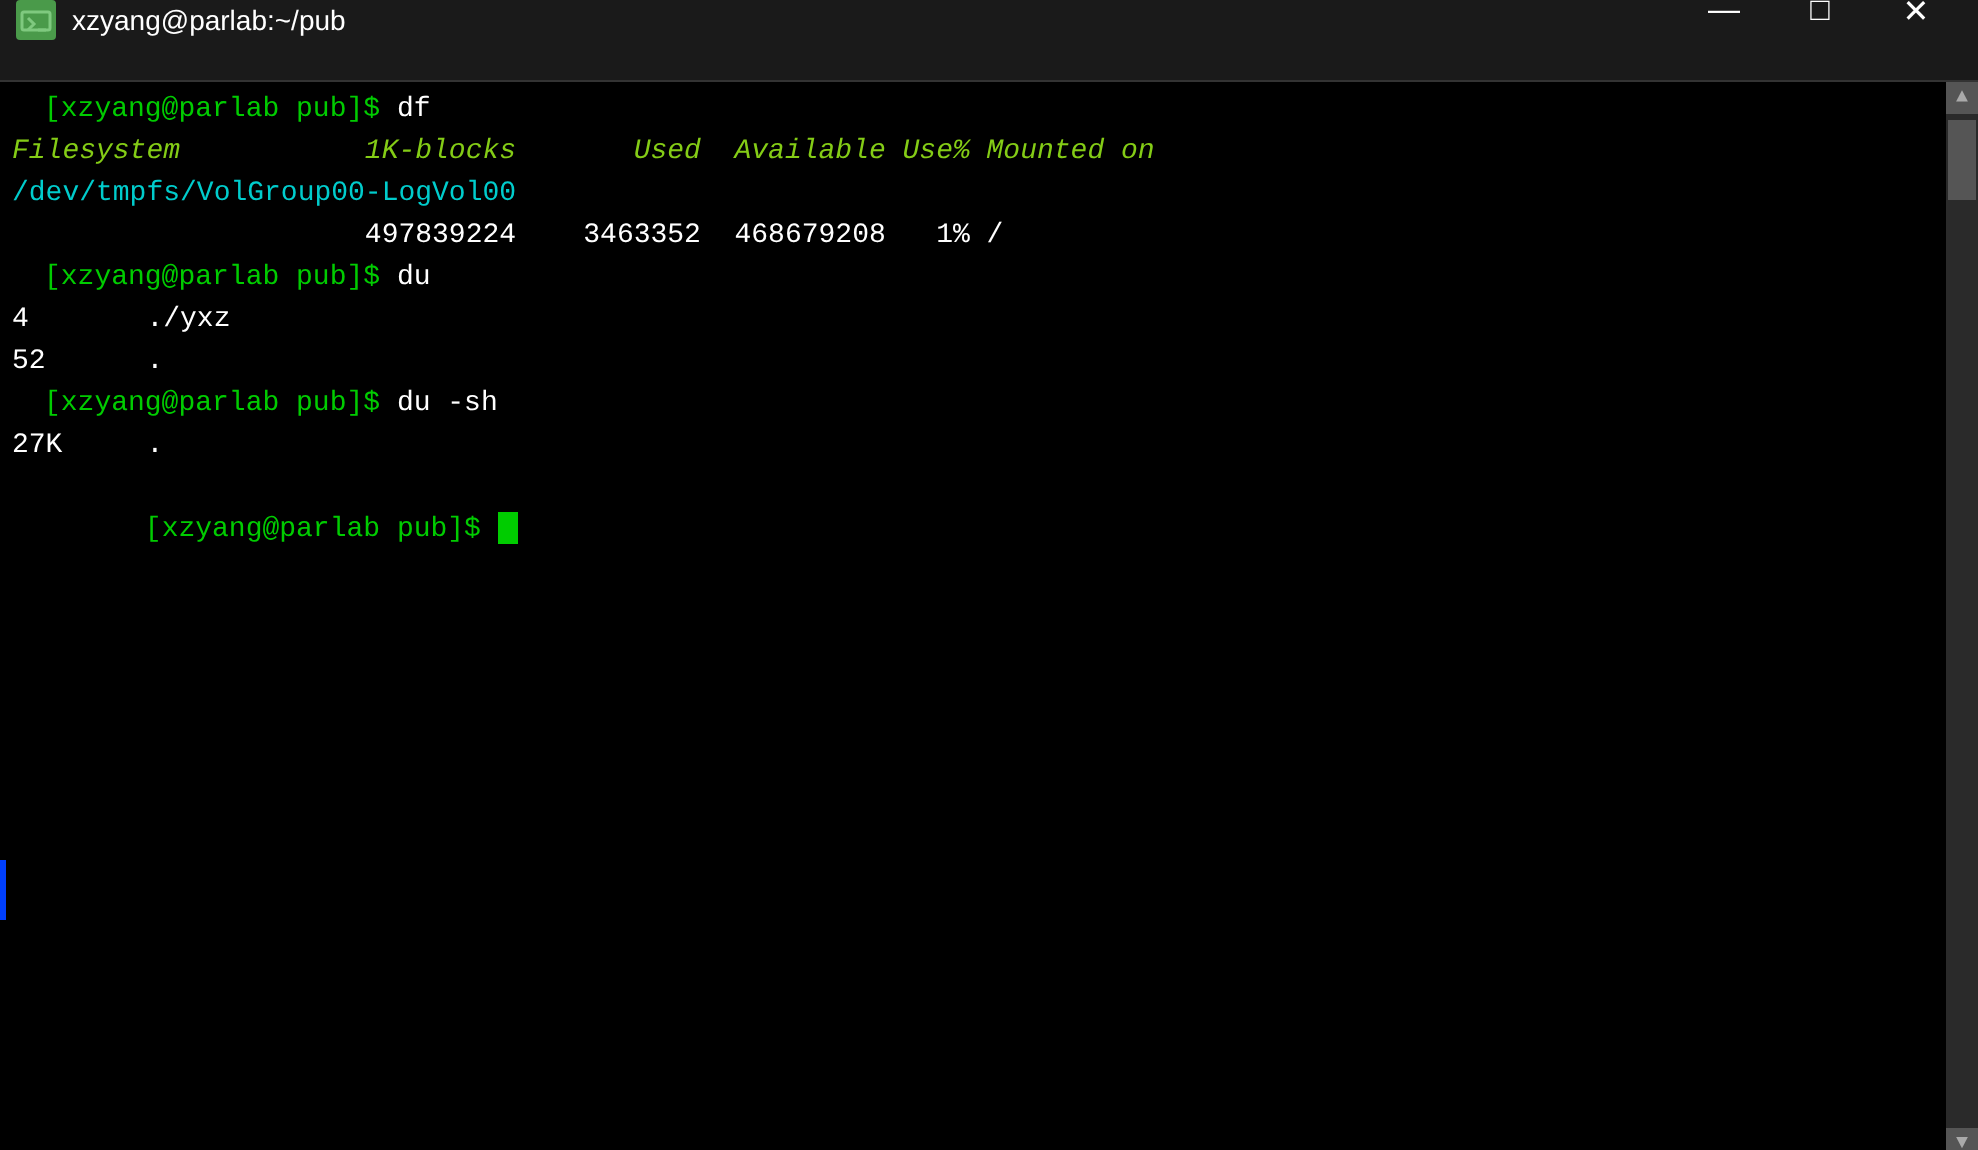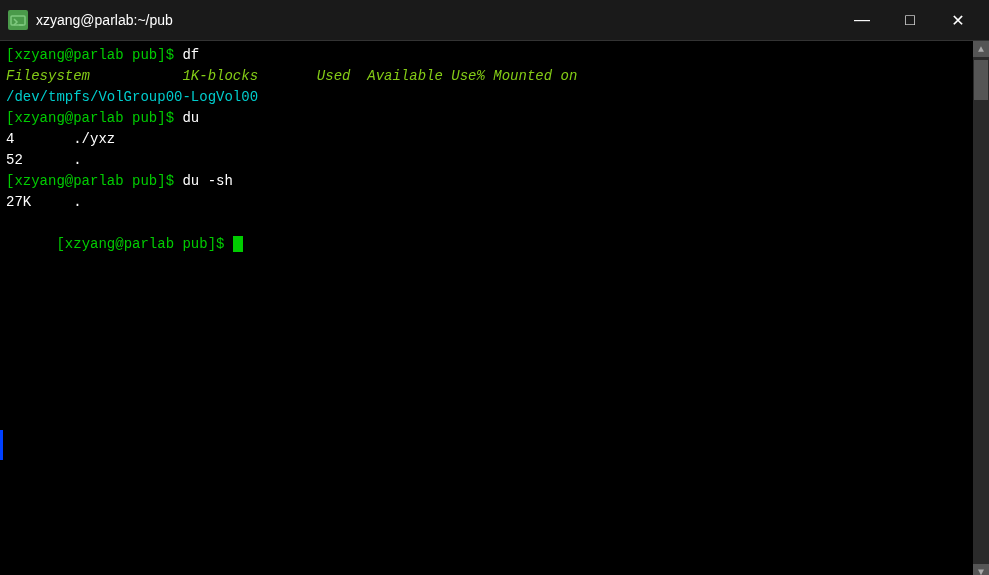--- a/index.html
+++ b/index.html
@@ -10,21 +10,21 @@
       background: #1a1a1a;
       font-family: 'Courier New', Courier, monospace;
       font-size: 14px;
       overflow: hidden;
     }
 
     .title-bar {
       background: #1a1a1a;
       border-bottom: 1px solid #333;
       display: flex;
-      align-items: center;
+      align-items: flex-end;
       justify-content: space-between;
       padding: 20px 8px;
       height: 36px;
       user-select: none;
     }
 
     .title-bar-left {
       display: flex;
       align-items: center;
       gap: 8px;
@@ -78,20 +78,21 @@
 
     .terminal-line {
       white-space: pre;
       line-height: 1.5;
       font-size: 14px;
       font-family: 'Courier New', Courier, monospace;
     }
 
     .prompt {
       color: #00cc00;
+      margin-left: 16px;
     }
 
     .cmd {
       color: #ffffff;
     }
 
     .header-line {
       color: #84cc16;
       font-style: italic;
     }
@@ -174,20 +175,21 @@
       <button class="win-btn">□</button>
       <button class="win-btn close">✕</button>
     </div>
   </div>
 
   <div class="terminal-body">
 
     <div class="terminal-line prompt">[xzyang@parlab pub]$ <span class="cmd">df</span></div>
     <div class="terminal-line header-line">Filesystem           1K-blocks       Used  Available Use% Mounted on</div>
     <div class="terminal-line fs-name">/dev/tmpfs/VolGroup00-LogVol00</div>
+    <div class="terminal-line numbers">                     497839224    3463352  468679208   1% /</div>
 
     <div class="terminal-line prompt">[xzyang@parlab pub]$ <span class="cmd">du</span></div>
     <div class="terminal-line numbers">4       ./yxz</div>
     <div class="terminal-line numbers">52      .</div>
 
     <div class="terminal-line prompt">[xzyang@parlab pub]$ <span class="cmd">du -sh</span></div>
     <div class="terminal-line numbers">27K     .</div>
 
     <div class="terminal-line">
       <span class="prompt">[xzyang@parlab pub]$ </span><span class="cursor"></span>

